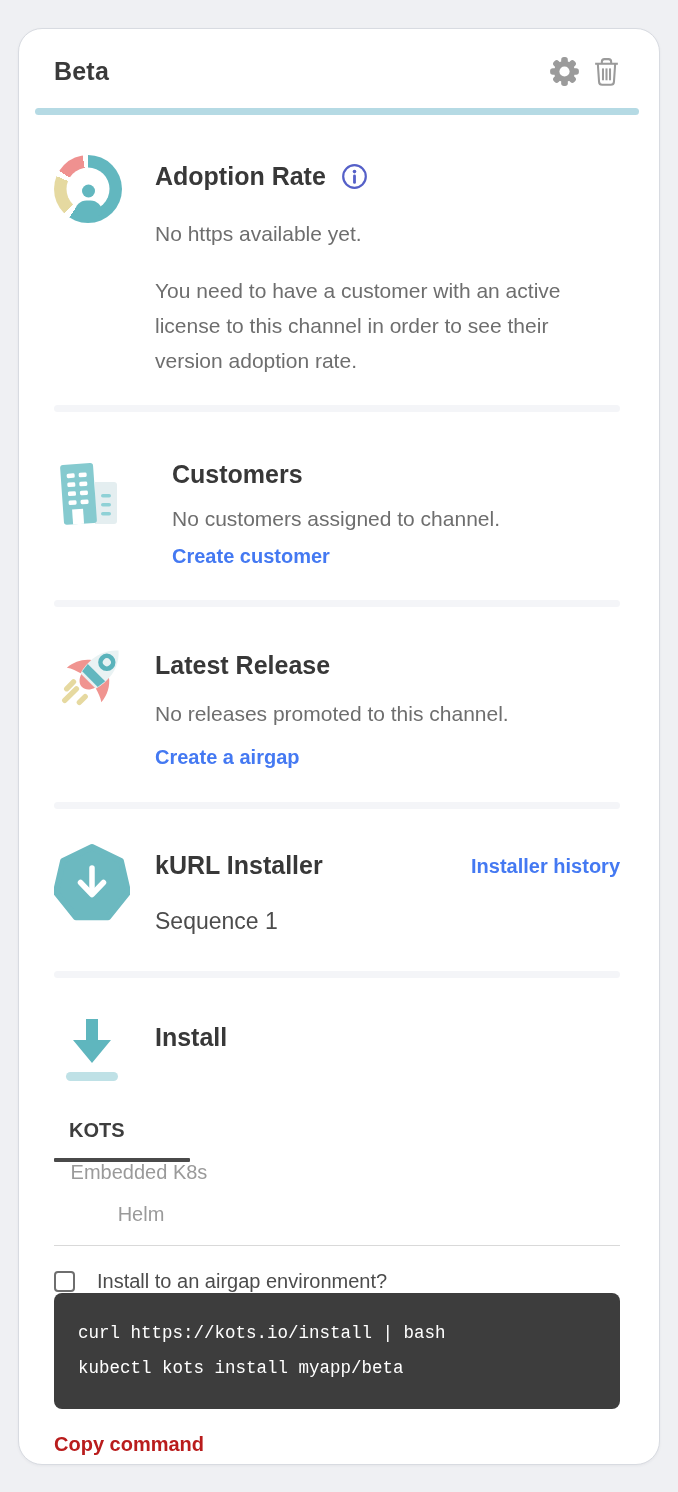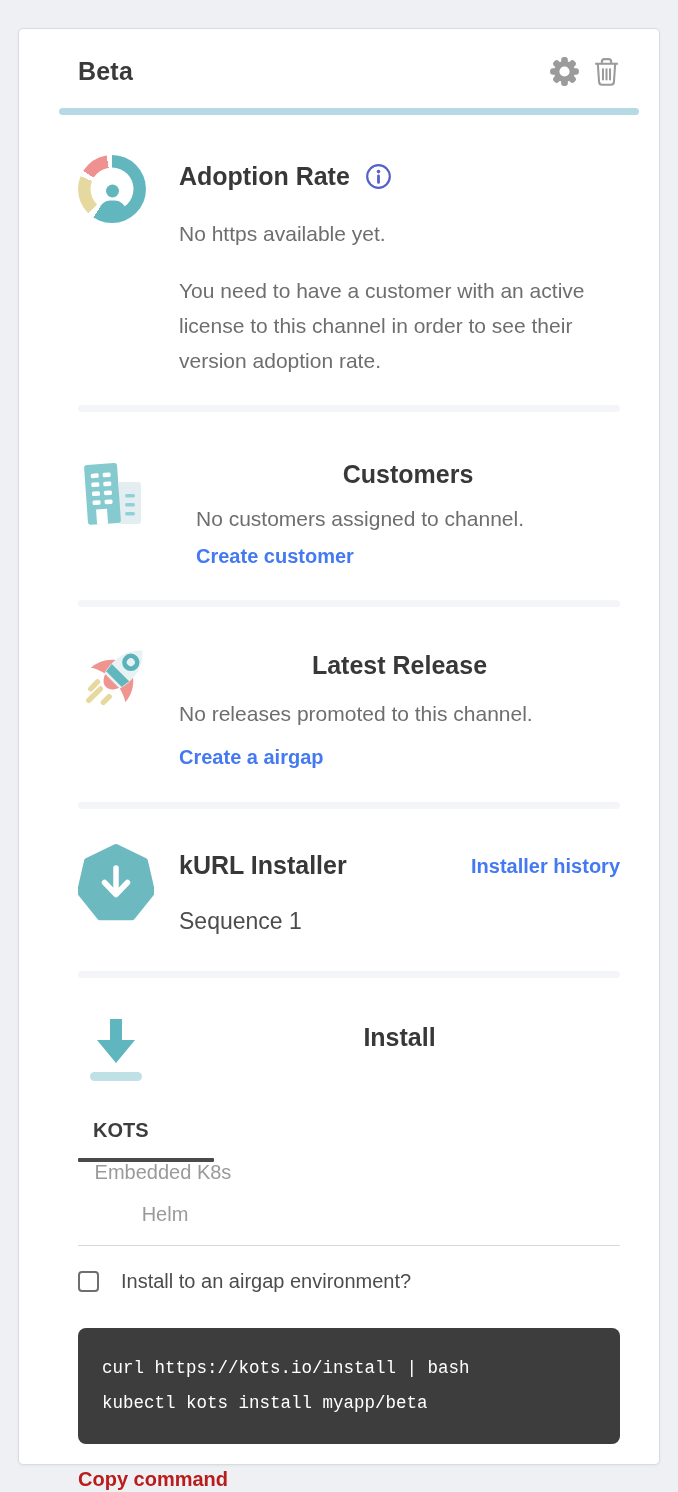--- a/index.html
+++ b/index.html
@@ -9,39 +9,39 @@
     background: #eff0f3;
     font-family: "Liberation Sans", sans-serif;
     position: relative;
   }
   .card {
     position: absolute;
     left: 18px; top: 28px;
     width: 642px; height: 1437px;
     background: #ffffff;
     border: 1px solid #d8dbe1;
-    border-radius: 5px;
+    border-radius: 24px;
     box-shadow: 0 1px 3px rgba(30,40,60,.05);
-    padding: 27px 39px 0 59px;
+    padding: 27px 39px 0 35px;
   }
   
   .card-header { display: flex; justify-content: space-between; align-items: center; }
   .card-title { font-size: 25px; font-weight: 700; color: #3a3a3a; letter-spacing: .2px; }
   .header-icons { display: flex; align-items: center; gap: 13px; }
   .icon-btn { background: none; border: none; cursor: pointer; padding: 0; line-height: 0; }
   .accent-rule {
     height: 7px; border-radius: 4px;
     background: #b5dae4;
     margin: 21px -19px 0 -19px;
   }
   
   .section { display: flex; }
   .icon-col { width: 68px; flex: 0 0 68px; margin-right: 33px; }
   .content-col { flex: 1; min-width: 0; }
-  .sec-title { font-size: 25px; font-weight: 700; color: #383838; text-align: center; }
+  .sec-title { font-size: 25px; font-weight: 700; color: #383838; }
   .sec-text { font-size: 21px; color: #6e6e6e; line-height: 35px; }
   .link { font-size: 20px; font-weight: 700; color: #4479f2; text-decoration: none; display: inline-block; cursor: pointer; }
   .divider { height: 7px; border-radius: 4px; background: #f4f5f8; }
 
   
   .section-adoption { margin-top: 37px; }
   .title-row { display: flex; align-items: center; gap: 15px; margin-top: 10px; }
   .adoption-empty { margin-top: 25px; }
   .adoption-help { margin-top: 22px; max-width: 410px; }
   .div-1 { margin-top: 27px; }
@@ -91,21 +91,20 @@
     content: ""; position: absolute; left: 0; right: 0; bottom: -1px;
     height: 4px; background: #4a4a4a; border-radius: 1px;
   }
   .airgap-row { display: flex; align-items: center; gap: 22px; margin-top: 24px; }
   .checkbox {
     width: 21px; height: 21px; border: 2px solid #6e6e6e; border-radius: 4px;
     background: #fff; cursor: pointer; flex: 0 0 21px;
   }
   .airgap-label { font-size: 20px; color: #4c4c4c; }
   .code-block {
-    margin-top: 35px;
     background: #3d3d3d; border-radius: 8px;
     padding: 23px 24px;
     font-family: "Liberation Mono", "DejaVu Sans Mono", monospace;
     font-size: 17.5px; color: #ffffff; line-height: 35px;
     white-space: pre;
   }
   .copy-row { margin-top: 24px; }
   .copy-link { color: #b91c1c; }
 </style>
 </head>

